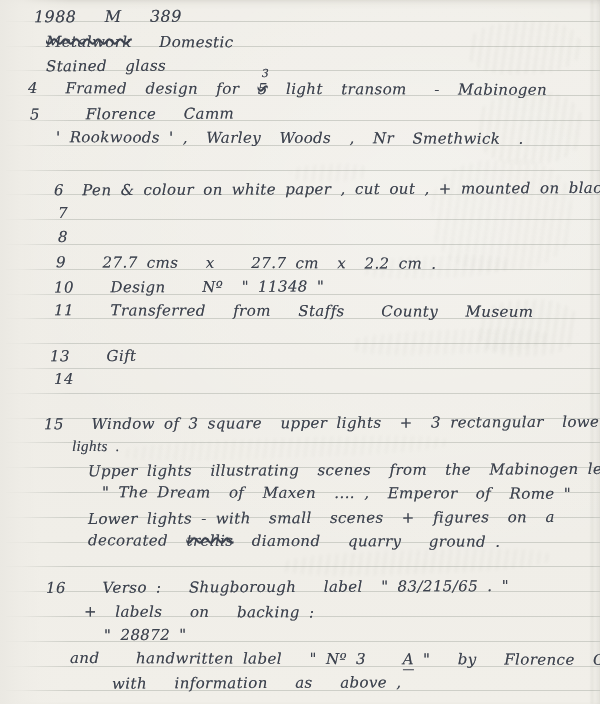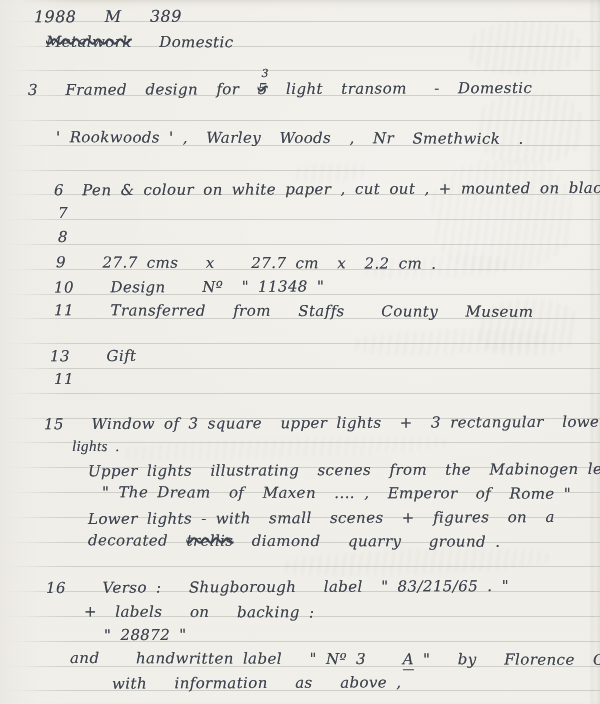--- a/index.html
+++ b/index.html
@@ -81,30 +81,32 @@
   <div class="bleed" style="left:432px;top:160px;width:140px;height:110px;opacity:.12;"></div>
   <div class="bleed" style="left:360px;top:256px;width:150px;height:22px;opacity:.12;"></div>
   <div class="bleed" style="left:478px;top:300px;width:100px;height:56px;"></div>
   <div class="bleed" style="left:350px;top:330px;width:200px;height:24px;opacity:.14;"></div>
   <div class="bleed" style="left:120px;top:438px;width:330px;height:20px;opacity:.10;"></div>
   <div class="bleed" style="left:280px;top:550px;width:270px;height:24px;opacity:.14;"></div>
 
   <div id="lines-layer">
       <div class="hand-line" style="top: 7px; left: 34px; font-size: 16px;"><span>1988   M   389</span></div>
       <div class="hand-line" style="top: 33px; left: 46px;"><span class="strike">Metalwork</span><span>   Domestic</span></div>
-      <div class="hand-line" style="top: 80px; left: 28px;"><span>3   Framed  design  for  </span><span class="supwrap"><span class="strike">5</span><span class="sup">3</span></span><span>  light  transom</span><span>   -  Domestic</span></div>
+      <div class="hand-line" style="top: 57px; left: 46px;"><span>Stained  glass</span></div>
+      <div class="hand-line" style="top: 80px; left: 28px;"><span>4   Framed  design  for  </span><span class="supwrap"><span class="strike">5</span><span class="sup">3</span></span><span>  light  transom</span><span>   -  Mabinogen</span></div>
+      <div class="hand-line" style="top: 105px; left: 30px;"><span>5     Florence   Camm</span></div>
       <div class="hand-line" style="top: 129px; left: 56px;"><span>' Rookwoods ' ,  Warley  Woods  ,  Nr  Smethwick  .</span></div>
       <div class="hand-line" style="top: 180px; left: 54px;"><span>6  Pen &amp; colour on white paper , cut out , + mounted on black card .</span></div>
       <div class="hand-line" style="top: 204px; left: 58px;"><span>7</span></div>
       <div class="hand-line" style="top: 228px; left: 58px;"><span>8</span></div>
       <div class="hand-line" style="top: 254px; left: 56px;"><span>9    27.7 cms   x    27.7 cm  x  2.2 cm .</span></div>
       <div class="hand-line" style="top: 278px; left: 54px;"><span>10    Design    Nº  " 11348 "</span></div>
       <div class="hand-line" style="top: 302px; left: 54px;"><span>11    Transferred   from   Staffs    County   Museum</span></div>
       <div class="hand-line" style="top: 347px; left: 50px;"><span>13    Gift</span></div>
-      <div class="hand-line" style="top: 370px; left: 54px;"><span>11</span></div>
+      <div class="hand-line" style="top: 370px; left: 54px;"><span>14</span></div>
       <div class="hand-line" style="top: 414px; left: 44px;"><span>15   Window of 3 square  upper lights  +  3 rectangular  lower</span></div>
       <div class="hand-line" style="top: 437px; left: 72px; font-family: Liberation Serif, serif;"><span>lights . </span></div>
       <div class="hand-line" style="top: 461px; left: 88px;"><span>Upper lights  illustrating  scenes  from  the  Mabinogen legend-</span></div>
       <div class="hand-line" style="top: 484px; left: 102px;"><span>" The Dream  of  Maxen  .... ,  Emperor  of  Rome "</span></div>
       <div class="hand-line" style="top: 509px; left: 88px;"><span>Lower lights - with  small  scenes  +  figures  on  a</span></div>
       <div class="hand-line" style="top: 532px; left: 88px;"><span>decorated  </span><span class="strike">trellis</span><span>  diamond   quarry   ground .</span></div>
       <div class="hand-line" style="top: 578px; left: 46px;"><span>16    Verso :   Shugborough   label  " 83/215/65 . "</span></div>
       <div class="hand-line" style="top: 603px; left: 84px;"><span>+  labels   on   backing :</span></div>
       <div class="hand-line" style="top: 626px; left: 104px;"><span>" 28872 "</span></div>
       <div class="hand-line" style="top: 650px; left: 70px;"><span>and    handwritten label   " Nº 3    </span><span class="underline">A</span><span> "   by   Florence  Camm</span></div>

